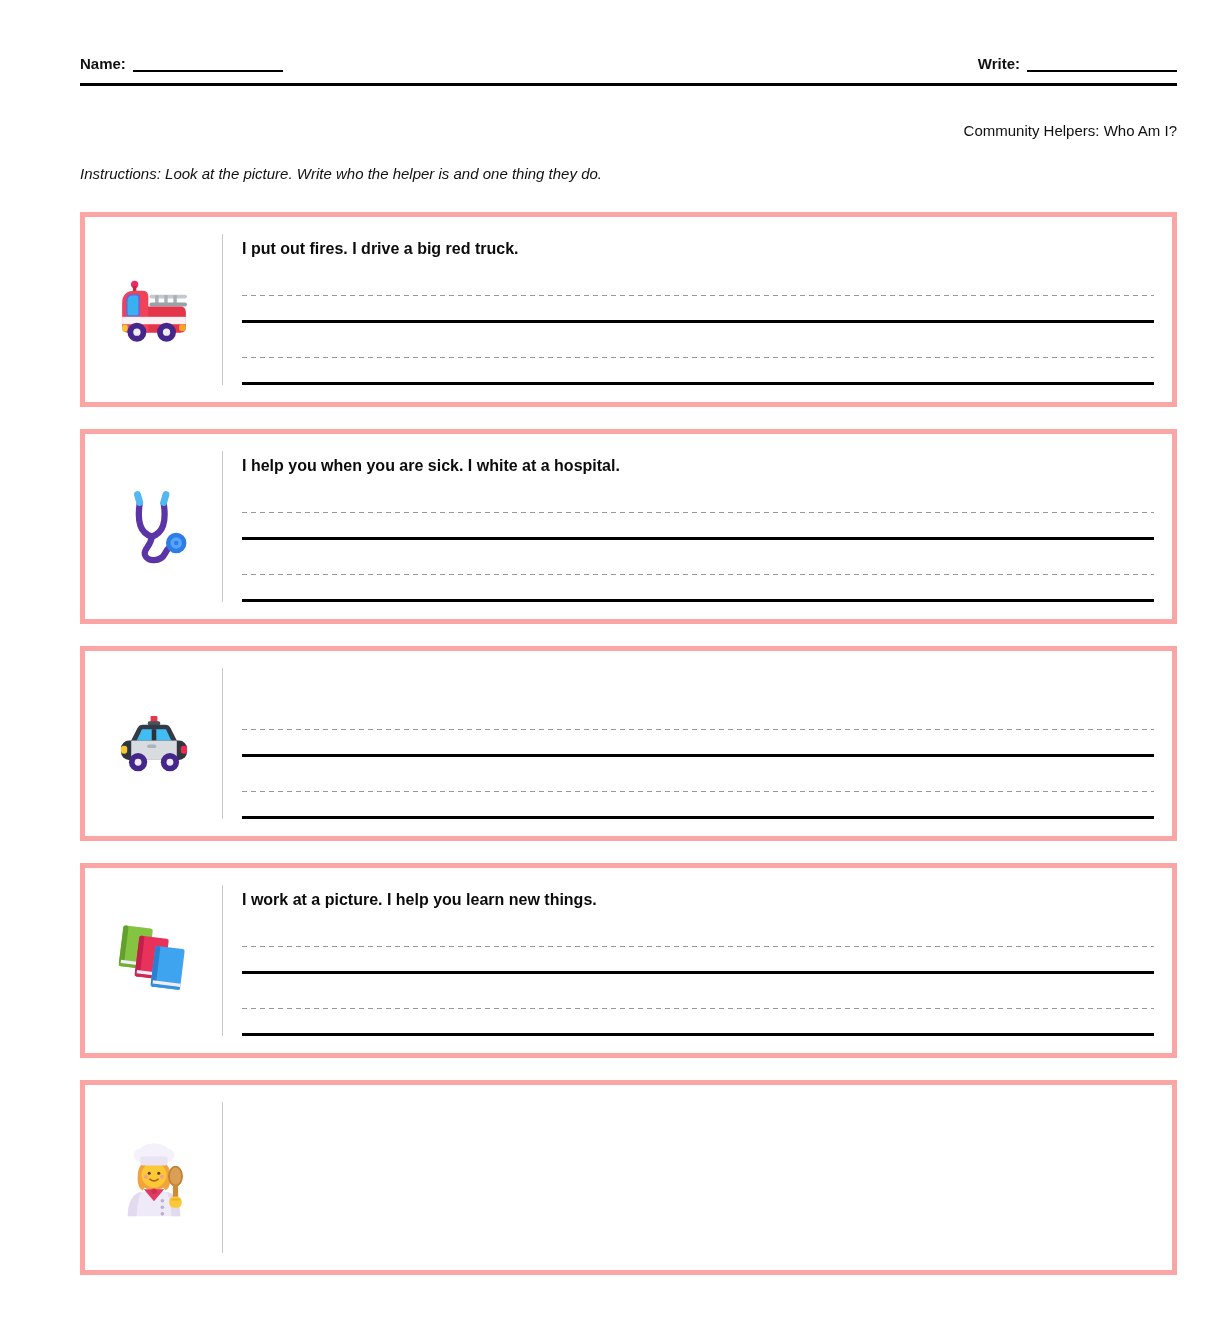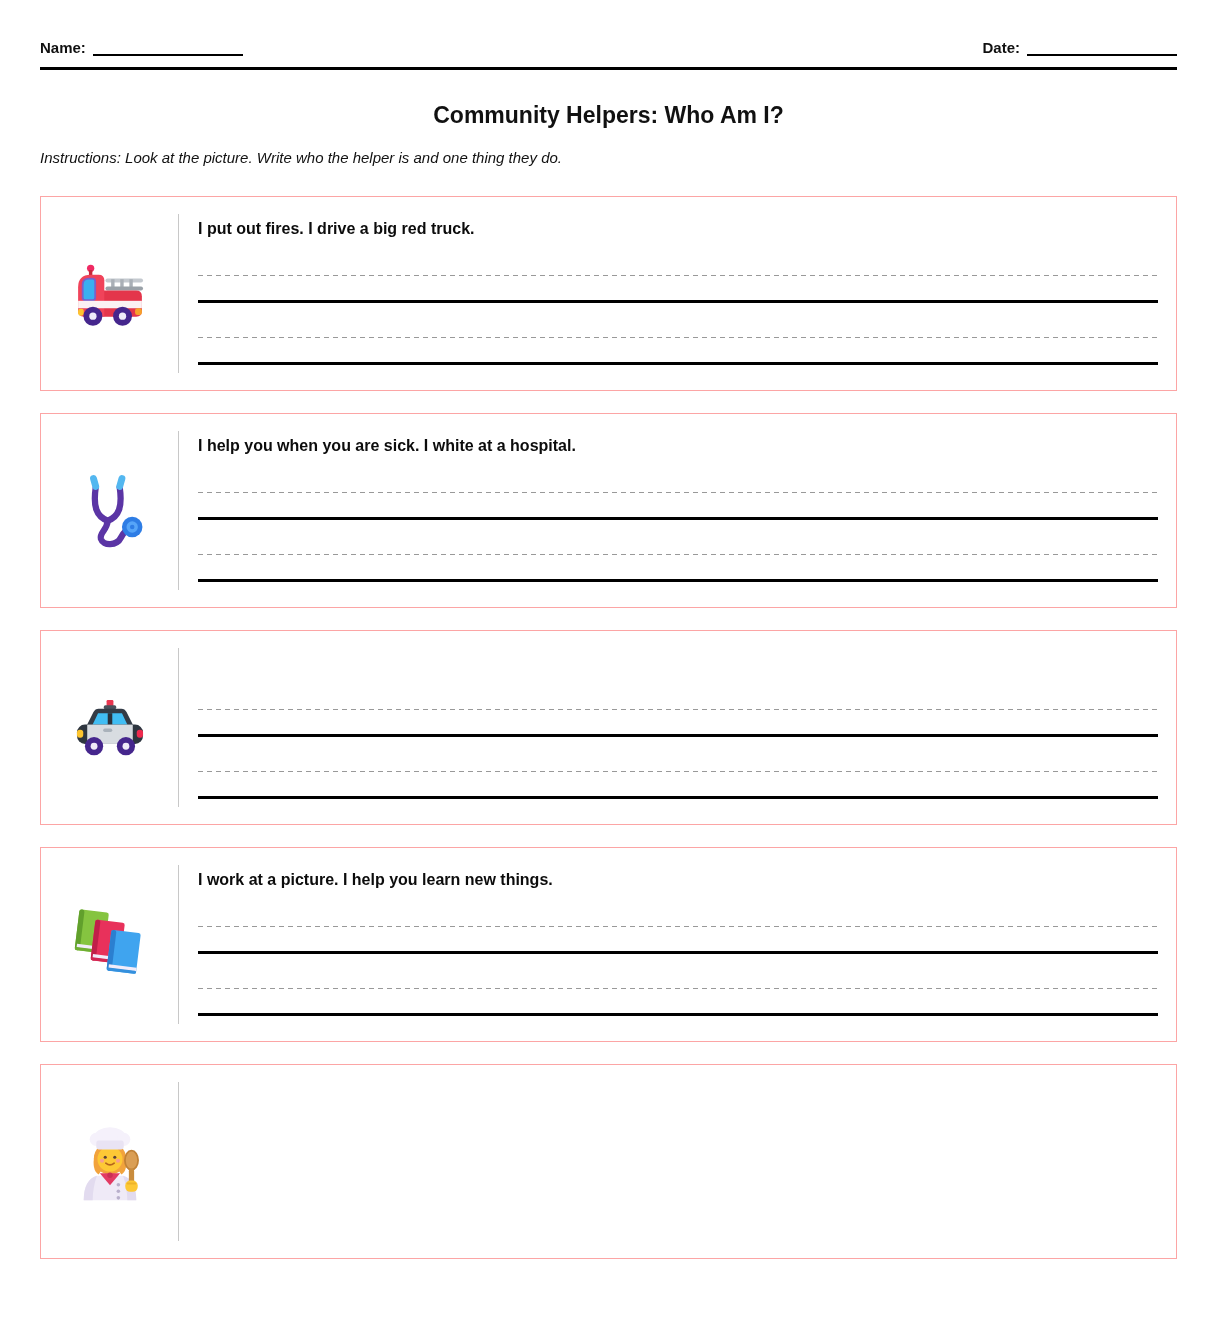--- a/index.html
+++ b/index.html
@@ -2,38 +2,38 @@
 <html><head>
 <meta charset="utf-8">
 <style>
   * { box-sizing: border-box; margin: 0; padding: 0; }
   html, body { background: #ffffff; }
   body {
     width: 1217px; height: 1324px; overflow: hidden;
     font-family: "Liberation Sans", sans-serif;
     color: #111;
   }
-  .page { padding: 38px 40px 0 40px; }
+  .page { padding: 54px 40px 0 40px; margin-left: 40px; }
 
   
   .header-row { display: flex; justify-content: space-between; align-items: flex-end;
     font-size: 15px; font-weight: 700; height: 18px; }
   .field { display: flex; align-items: flex-end; }
   .blank { display: inline-block; width: 150px; border-bottom: 2px solid #000;
     height: 15px; margin-left: 7px; }
   .top-rule { height: 3px; background: #000; margin-top: 11px; }
 
-  h1.title { font-size: 23px; line-height: 24px; font-weight: 700; text-align: center;
+  h1.title { font-size: 15px; line-height: 24px; font-weight: 400; text-align: right;
     margin: 33px 0 0 0; }
   .instructions { font-size: 15px; line-height: 17px; margin: 22px 0 0 0; font-style: italic; }
   .instructions .instr-label { font-weight: 400; }
 
   
   .cards { margin-top: 30px; }
-  .card { height: 195px; border: 1px solid #fca5a5; background: #fff;
+  .card { height: 195px; border: 5px solid #fca5a5; background: #fff;
     display: flex; margin-bottom: 22px; }
   .icon-pane { width: 137px; flex: 0 0 137px; display: flex;
     align-items: center; justify-content: center; }
   .divider { width: 1px; background: #c8c8c8; margin: 17px 0; }
   .content { flex: 1; position: relative; padding: 22px 18px 0 19px; }
   .prompt { font-size: 16px; font-weight: 700; line-height: 20px; color: #0c0c0c; }
   .wline { position: absolute; left: 19px; right: 18px; }
   .wline.dashed { height: 1px;
     background: repeating-linear-gradient(90deg, #999 0 5px, transparent 5px 9px); }
   .wline.solid { height: 3px; background: #000; }
@@ -45,21 +45,21 @@
 <body>
 
 <div class="page">
 
   <div class="header-row">
     <div class="field">
       <span>Name:</span>
       <span class="blank"></span>
     </div>
     <div class="field">
-      <span>Date:</span>
+      <span>Write:</span>
       <span class="blank"></span>
     </div>
   </div>
 
   <div class="top-rule"></div>
 
   <h1 class="title">Community Helpers: Who Am I?</h1>
 
   <p class="instructions"><i class="instr-label">Instructions:</i> <i class="instr-text">Look at the picture. Write who the helper is and one thing they do.</i></p>
 

